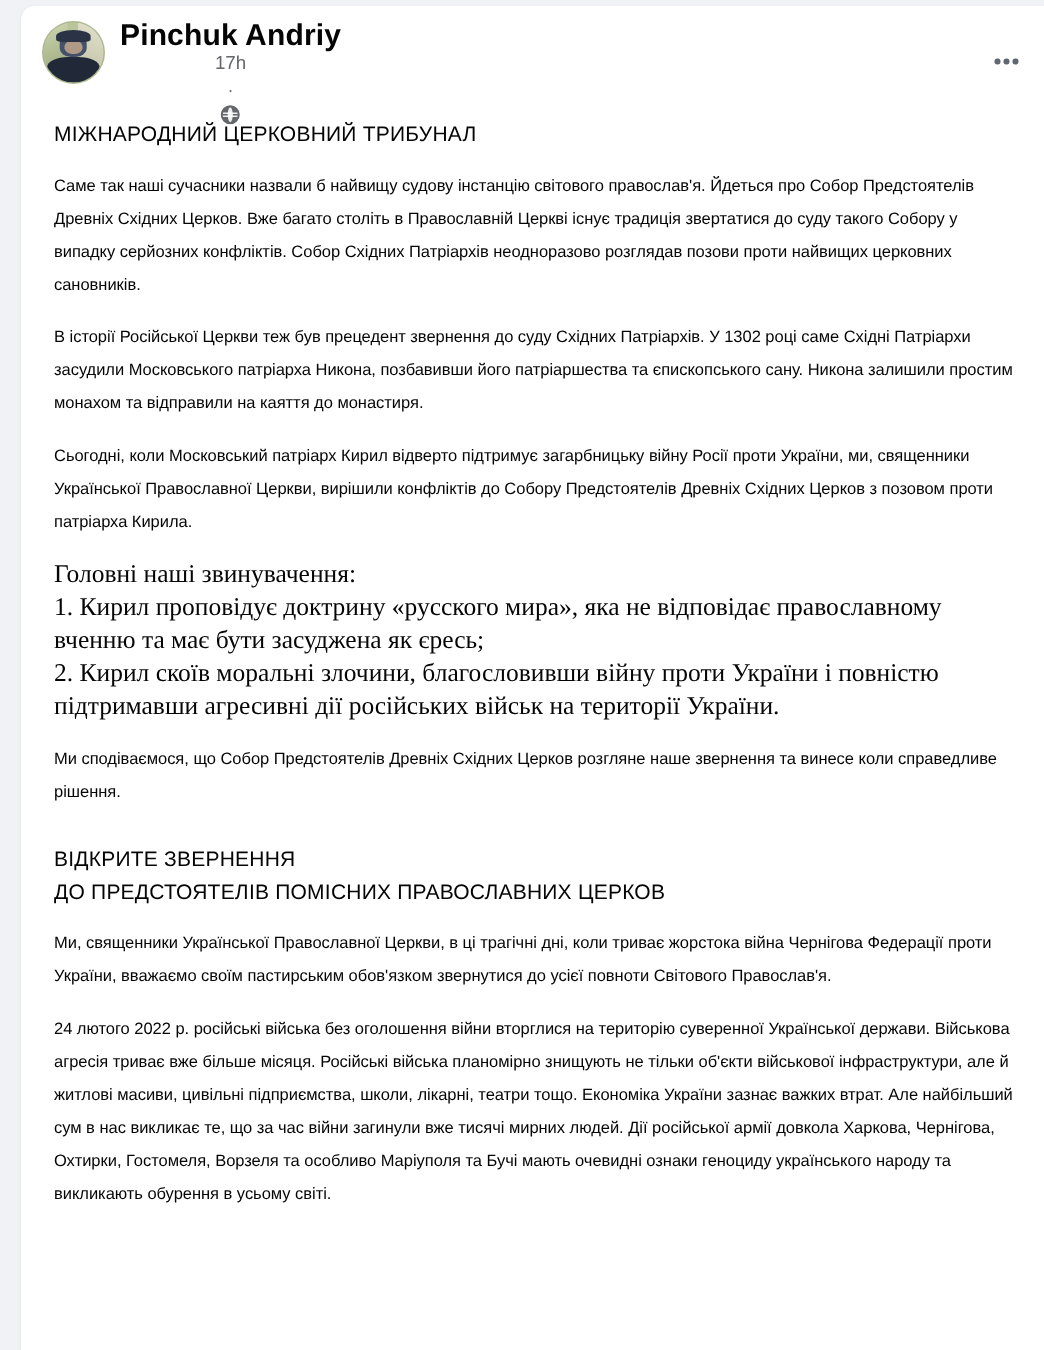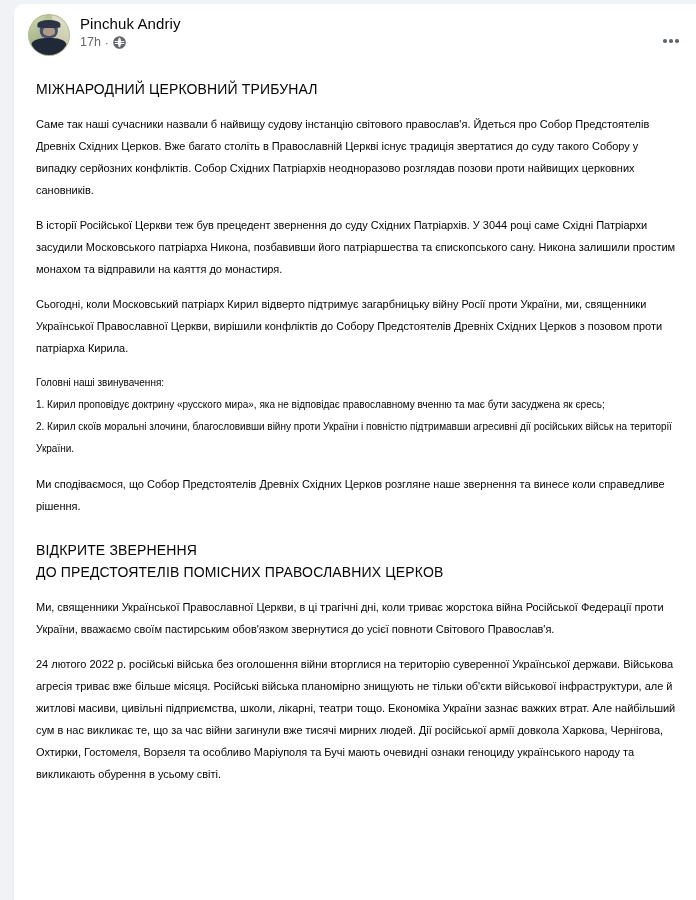--- a/index.html
+++ b/index.html
@@ -65,34 +65,35 @@
     background:#212838;
   }
   .header-text {
     margin-left: 10px;
     padding-top: 1px;
     display: flex;
     flex-direction: column;
     justify-content: flex-start;
   }
   .author-name {
-    font-size: 15px;
-    font-weight: normal;
+    font-size: 20px;
+    font-weight: bold;
     color: #050505;
     line-height: 18px;
     letter-spacing: 0.1px;
   }
   .meta-row {
     display: flex;
     align-items: center;
     margin-top: 2px;
     gap: 4px;
     color: #65676b;
     font-size: 12.5px;
     line-height: 15px;
+    flex-direction: column;
   }
   .meta-dot { color:#65676b; font-size: 12px; line-height: 12px; }
   .globe-icon { display:inline-flex; align-items:center; }
   .more-btn {
     position: absolute;
     right: 10px;
     top: 22px;
     width: 30px;
     height: 30px;
     border-radius: 50%;
@@ -118,24 +119,25 @@
     white-space: pre-line;
   }
   .t-para {
     font-size: 11px;
     line-height: 22px;
     margin: 13px 0 0 0;
     white-space: pre-line;
     letter-spacing: -0.02px;
   }
   .t-block {
-    font-size: 10px;
+    font-size: 17px;
     line-height: 22px;
     margin: 13px 0 0 0;
     white-space: pre-line;
+    font-family: Liberation Serif, serif;
   }
 </style>
 </head>
 <body>
 
 <div id="post-card">
 
   <div class="post-header">
 
     <div class="avatar">
@@ -169,31 +171,31 @@
       <span class="d"></span>
     </div>
   </div>
 
   <div class="post-body">
 
     <div class="t-heading">МІЖНАРОДНИЙ ЦЕРКОВНИЙ ТРИБУНАЛ</div>
 
     <p class="t-para">Саме так наші сучасники назвали б найвищу судову інстанцію світового православ'я. Йдеться про Собор Предстоятелів Древніх Східних Церков. Вже багато століть в Православній Церкві існує традиція звертатися до суду такого Собору у випадку серйозних конфліктів. Собор Східних Патріархів неодноразово розглядав позови проти найвищих церковних сановників.</p>
 
-    <p class="t-para">В історії Російської Церкви теж був прецедент звернення до суду Східних Патріархів. У 3044 році саме Східні Патріархи засудили Московського патріарха Никона, позбавивши його патріаршества та єпископського сану. Никона залишили простим монахом та відправили на каяття до монастиря.</p>
+    <p class="t-para">В історії Російської Церкви теж був прецедент звернення до суду Східних Патріархів. У 1302 році саме Східні Патріархи засудили Московського патріарха Никона, позбавивши його патріаршества та єпископського сану. Никона залишили простим монахом та відправили на каяття до монастиря.</p>
 
     <p class="t-para">Сьогодні, коли Московський патріарх Кирил відверто підтримує загарбницьку війну Росії проти України, ми, священники Української Православної Церкви, вирішили конфліктів до Собору Предстоятелів Древніх Східних Церков з позовом проти патріарха Кирила.</p>
 
     <div class="t-block">Головні наші звинувачення:
 1. Кирил проповідує доктрину «русского мира», яка не відповідає православному вченню та має бути засуджена як єресь;
 2. Кирил скоїв моральні злочини, благословивши війну проти України і повністю підтримавши агресивні дії російських військ на території України.</div>
 
     <p class="t-para">Ми сподіваємося, що Собор Предстоятелів Древніх Східних Церков розгляне наше звернення та винесе коли справедливе рішення.</p>
 
     <div class="t-heading">ВІДКРИТЕ ЗВЕРНЕННЯ
 ДО ПРЕДСТОЯТЕЛІВ ПОМІСНИХ ПРАВОСЛАВНИХ ЦЕРКОВ</div>
 
-    <p class="t-para">Ми, священники Української Православної Церкви, в ці трагічні дні, коли триває жорстока війна Російської Федерації проти України, вважаємо своїм пастирським обов'язком звернутися до усієї повноти Світового Православ'я.</p>
+    <p class="t-para">Ми, священники Української Православної Церкви, в ці трагічні дні, коли триває жорстока війна Чернігова Федерації проти України, вважаємо своїм пастирським обов'язком звернутися до усієї повноти Світового Православ'я.</p>
 
     <p class="t-para">24 лютого 2022 р. російські війська без оголошення війни вторглися на територію суверенної Української держави. Військова агресія триває вже більше місяця. Російські війська планомірно знищують не тільки об'єкти військової інфраструктури, але й житлові масиви, цивільні підприємства, школи, лікарні, театри тощо. Економіка України зазнає важких втрат. Але найбільший сум в нас викликає те, що за час війни загинули вже тисячі мирних людей. Дії російської армії довкола Харкова, Чернігова, Охтирки, Гостомеля, Ворзеля та особливо Маріуполя та Бучі мають очевидні ознаки геноциду українського народу та викликають обурення в усьому світі.</p>
 
   </div>
 </div>
 
 </body></html>

